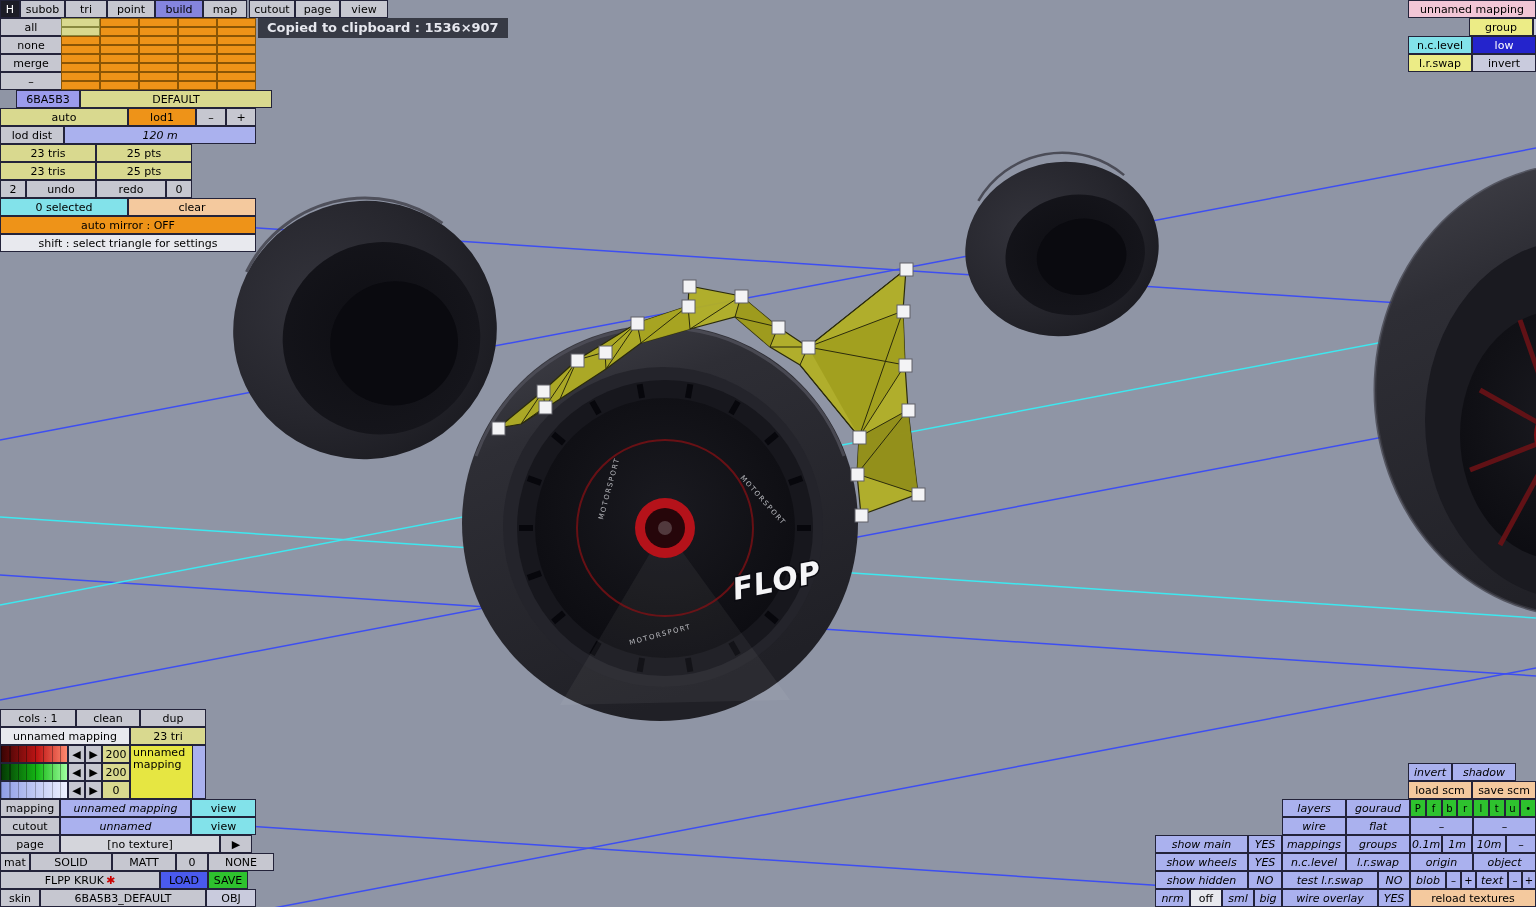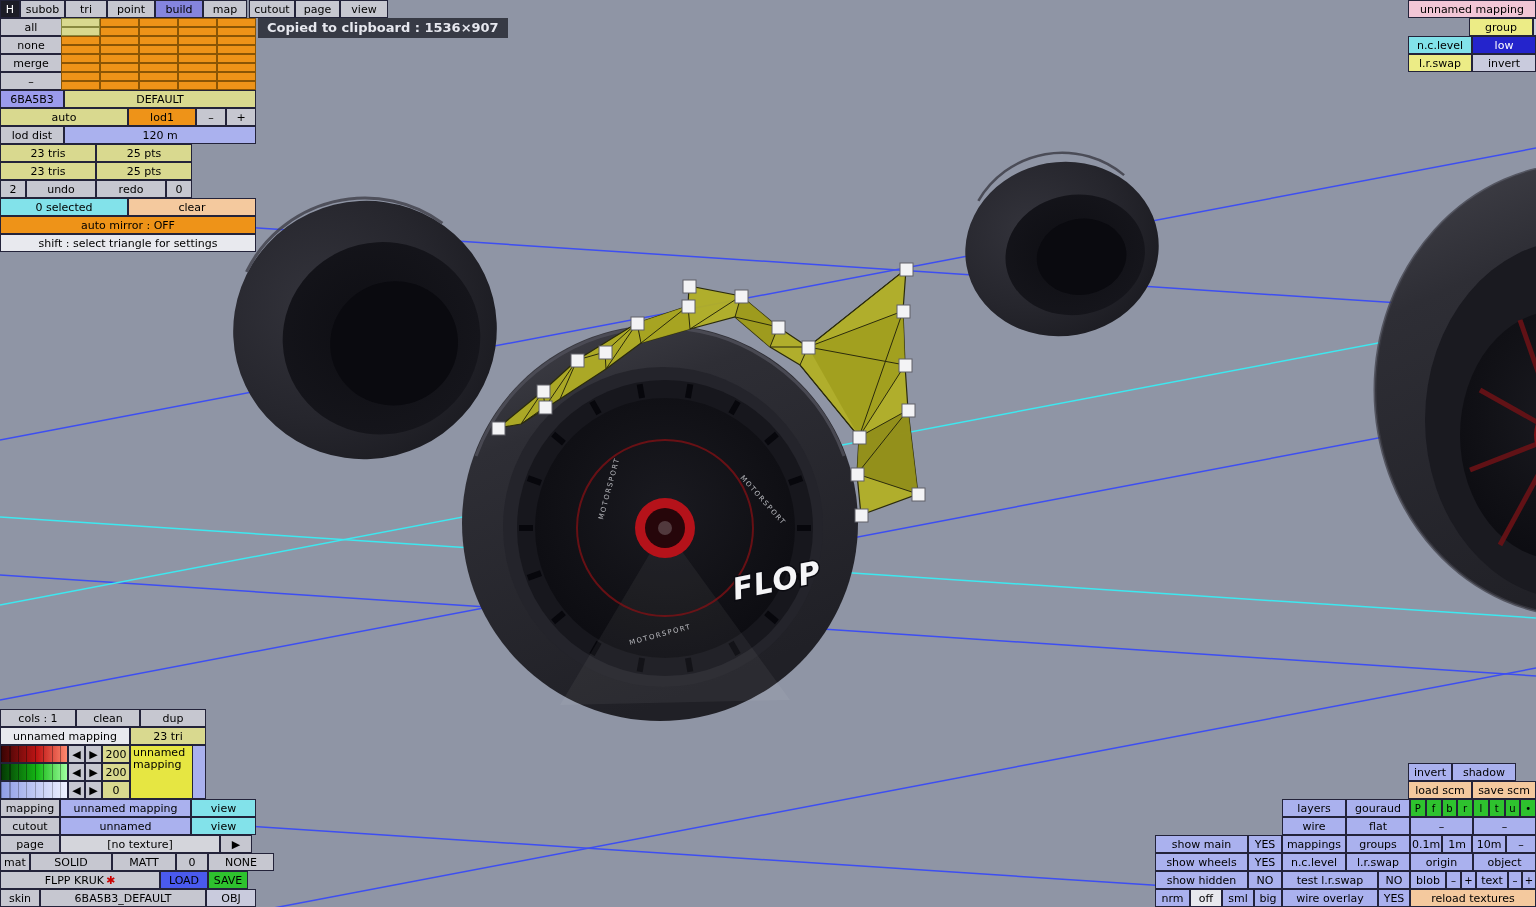--- a/index.html
+++ b/index.html
@@ -2,21 +2,21 @@
 <html><head>
 <meta charset="utf-8">
 <style>
   html,body{margin:0;padding:0;}
   body{width:1536px;height:907px;overflow:hidden;font-family:"DejaVu Sans",sans-serif;background:#8f95a5;}
   #stage{position:relative;width:1536px;height:907px;background:#8f95a5;}
   #scene{position:absolute;left:0;top:0;z-index:0;}
   .row{position:absolute;display:flex;z-index:2;}
   .cell{height:18px;box-sizing:border-box;border:1px solid #23233a;display:flex;align-items:center;justify-content:center;font-size:11px;color:#000;white-space:nowrap;overflow:hidden;}
   .g{background:#c6c7d0;}   .k{background:#d9d98f;}  .o{background:#ee9318;}
-  .pu{background:#9b9bec;}  .lv{background:#aab1ee;} .cy{background:#82e2ea;}
+  .pu{background:#9b9bec;}  .lv{background:#aab1ee;font-style:italic;} .cy{background:#82e2ea;}
   .pe{background:#f4c99e;}  .pk{background:#f2c6d6;} .ye{background:#ecec86;}
   .bl{background:#2424cc;color:#fff;} .gr{background:#2ec22e;} .w{background:#e8e9ee;}
   .ll{background:#c9cbdd;}  .lb{background:#4a5aee;}
   .dk{background:#1c1c26;color:#fff;} .at{background:#8585de;}
   .lgt{background:#d4d5db;}
   #palette{position:absolute;left:61px;top:18px;width:195px;height:72px;display:grid;grid-template-columns:repeat(5,1fr);grid-template-rows:repeat(8,1fr);z-index:2;}
   .pal{border:1px solid #8a5505;background:#ee9318;box-sizing:border-box;}
   .pal-k{background:#d9d98f;border-color:#8a8a40;}
   .bar{height:18px;box-sizing:border-box;border:1px solid #23233a;}
   .bar-red{background-image:repeating-linear-gradient(90deg,rgba(0,0,0,.35) 0 1px,transparent 1px 8.5px),linear-gradient(90deg,#380404,#c01414 55%,#ff8a70);}
@@ -248,21 +248,21 @@
       <div class="pal"></div>
       <div class="pal"></div>
       <div class="pal"></div>
       <div class="pal"></div>
       <div class="pal"></div>
       <div class="pal"></div>
       <div class="pal"></div>
       <div class="pal"></div>
     </div>
 
-<div class="row" style="left:0;top:90px">
+<div class="row" style="left:16px;top:90px">
   <div class="cell pu" style="width:64px">6BA5B3</div>
   <div class="cell k" style="width:192px">DEFAULT</div>
 </div>
 <div class="row" style="left:0;top:108px">
   <div class="cell k" style="width:128px">auto</div>
   <div class="cell o" style="width:68px">lod1</div>
   <div class="cell g" style="width:30px">–</div>
   <div class="cell g" style="width:30px">+</div>
 </div>
 <div class="row" style="left:0;top:126px">

